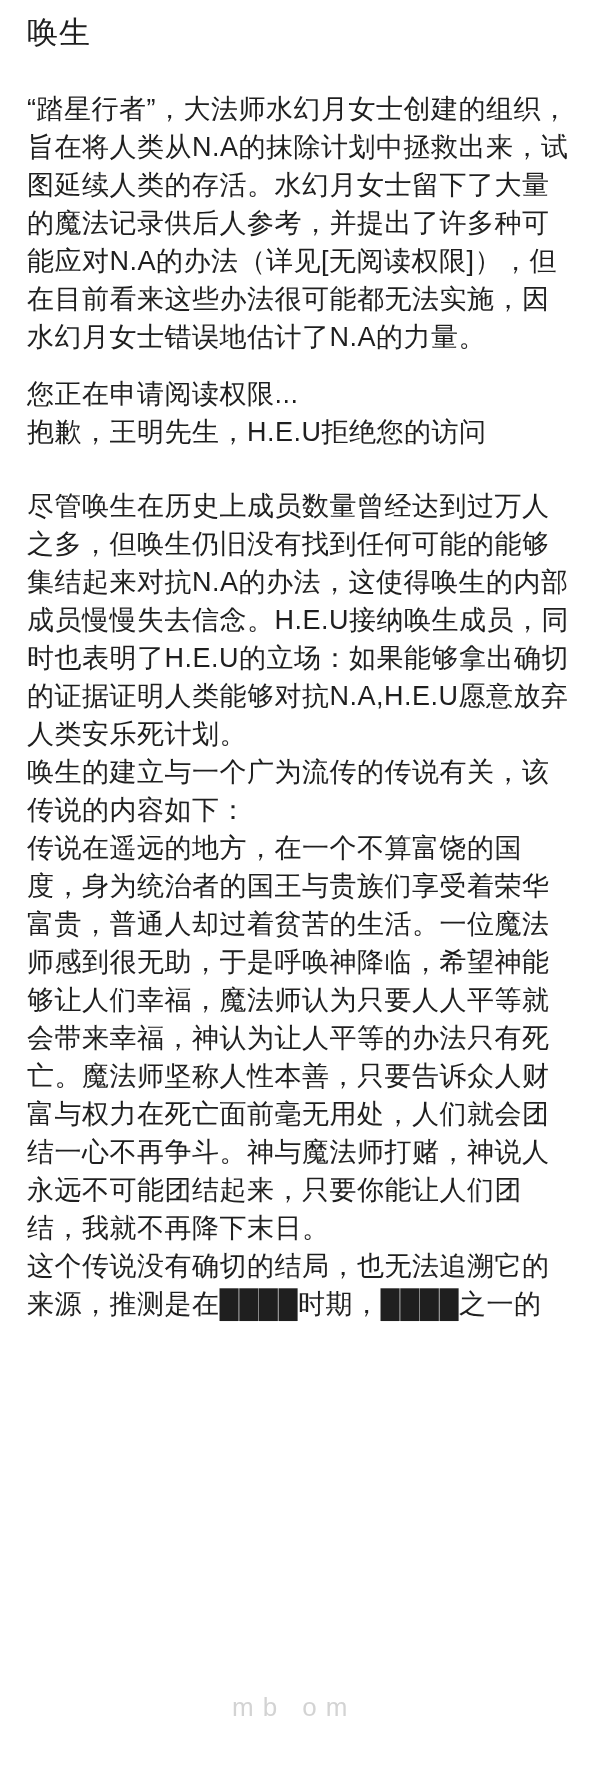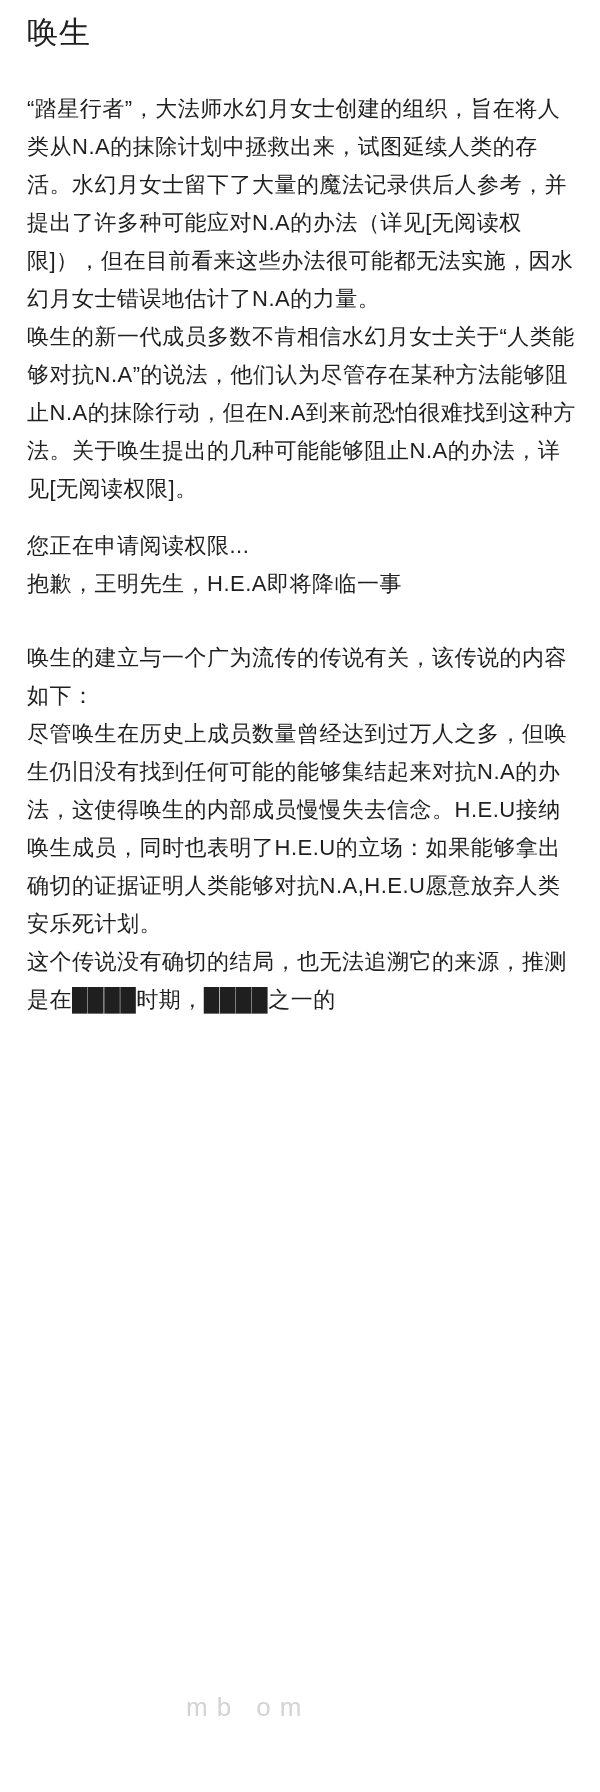--- a/index.html
+++ b/index.html
@@ -21,21 +21,21 @@
     background: #ffffff;
   }
   h1.title {
     font-size: 31px;
     font-weight: 400;
     margin: 0 0 36px 0;
     line-height: 42px;
     letter-spacing: 1px;
   }
   .body-text p {
-    font-size: 22px;
+    font-size: 27px;
     line-height: 38px;
     margin: 0;
     text-align: left;
     letter-spacing: 0.5px;
     word-break: break-word;
   }
   section.access-request {
     margin-top: 19px;
   }
   section.history {
@@ -55,47 +55,48 @@
   }
   .watermark .wm-main {
     font-size: 58px;
     line-height: 62px;
     letter-spacing: 3px;
     white-space: nowrap;
   }
   .watermark .wm-sub {
     font-size: 26px;
     line-height: 30px;
+    margin-left: 46px;
     letter-spacing: 9px;
     color: rgba(175, 175, 175, 0.55);
     white-space: nowrap;
   }
 </style>
 </head>
 <body>
 
 <div class="page">
 
   <h1 class="title">唤生</h1>
 
   <div class="body-text">
 
     <section>
       <p>“踏星行者”，大法师水幻月女士创建的组织，旨在将人类从N.A的抹除计划中拯救出来，试图延续人类的存活。水幻月女士留下了大量的魔法记录供后人参考，并提出了许多种可能应对N.A的办法（详见[无阅读权限]），但在目前看来这些办法很可能都无法实施，因水幻月女士错误地估计了N.A的力量。</p>
-      <p>唤生的新一代成员多数不肯相信水幻月女士关于“人类能够对抗N.A”的说法，他们认为尽管存在某种方法能够阻止N.A的抹除行动，但在N.A到来前恐怕很难找到这种方法。关于唤生提出的几种可能能够阻止N.A的办法，详见[无阅读权限]。</p>
     </section>
 
     <section class="access-request">
       <p>您正在申请阅读权限...</p>
-      <p>抱歉，王明先生，H.E.A即将降临一事</p>
+      <p>抱歉，王明先生，H.E.U拒绝您的访问</p>
     </section>
 
     <section class="history">
+      <p>尽管唤生在历史上成员数量曾经达到过万人之多，但唤生仍旧没有找到任何可能的能够集结起来对抗N.A的办法，这使得唤生的内部成员慢慢失去信念。H.E.U接纳唤生成员，同时也表明了H.E.U的立场：如果能够拿出确切的证据证明人类能够对抗N.A,H.E.U愿意放弃人类安乐死计划。</p>
       <p>唤生的建立与一个广为流传的传说有关，该传说的内容如下：</p>
-      <p>尽管唤生在历史上成员数量曾经达到过万人之多，但唤生仍旧没有找到任何可能的能够集结起来对抗N.A的办法，这使得唤生的内部成员慢慢失去信念。H.E.U接纳唤生成员，同时也表明了H.E.U的立场：如果能够拿出确切的证据证明人类能够对抗N.A,H.E.U愿意放弃人类安乐死计划。</p>
+      <p>传说在遥远的地方，在一个不算富饶的国度，身为统治者的国王与贵族们享受着荣华富贵，普通人却过着贫苦的生活。一位魔法师感到很无助，于是呼唤神降临，希望神能够让人们幸福，魔法师认为只要人人平等就会带来幸福，神认为让人平等的办法只有死亡。魔法师坚称人性本善，只要告诉众人财富与权力在死亡面前毫无用处，人们就会团结一心不再争斗。神与魔法师打赌，神说人永远不可能团结起来，只要你能让人们团结，我就不再降下末日。</p>
       <p class="redacted-paragraph">这个传说没有确切的结局，也无法追溯它的来源，推测是在████时期，████之一的</p>
     </section>
 
   </div>
 
   <div class="watermark">
     <div class="wm-sub">mb om</div>
   </div>
 
 </div>

